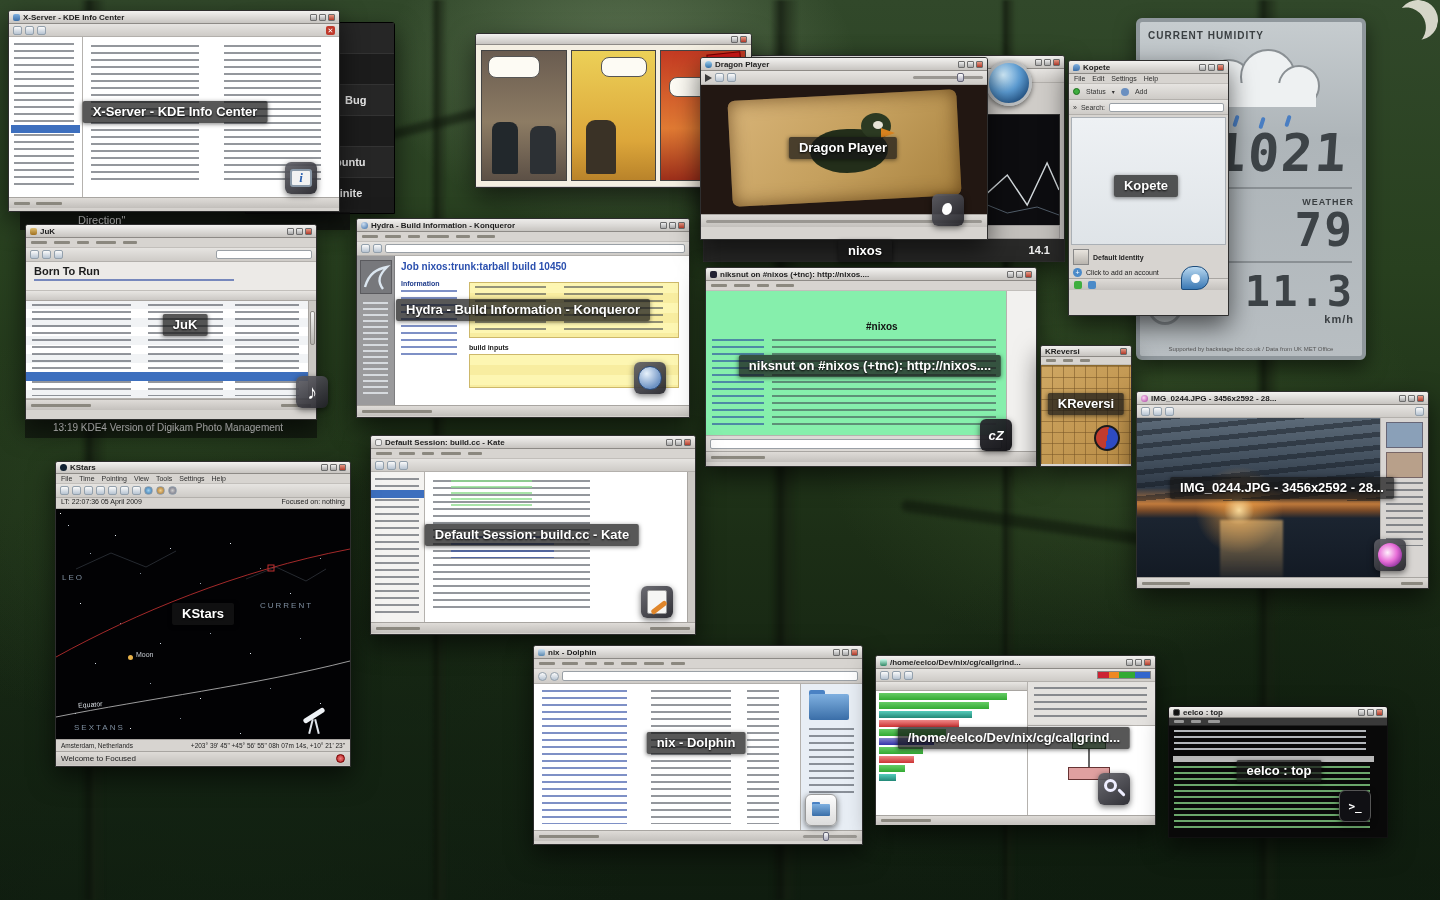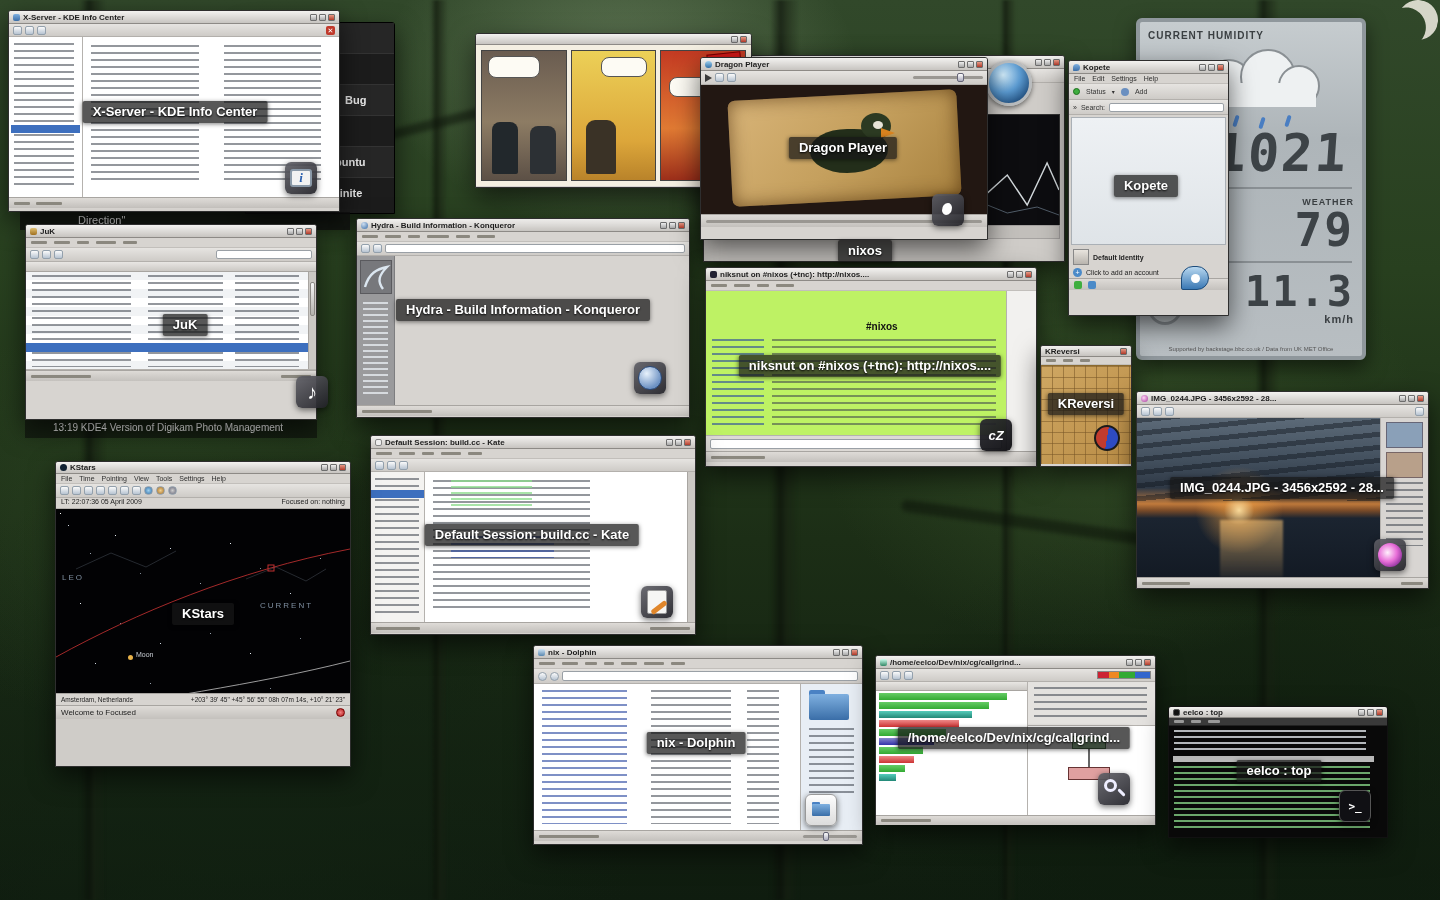--- a/index.html
+++ b/index.html
@@ -146,20 +146,23 @@
       <span class="tbi"></span>
   </div>
   <div style="position:absolute;left:282px;top:4px;width:46px;height:46px;border-radius:50%;border:3px solid #b9bcbe;background:radial-gradient(circle at 35% 30%,#d2ecfa 0%,#5b9ad0 45%,#2a5a8a 75%,#16375a 100%);box-shadow:0 2px 5px rgba(0,0,0,.5)"></div>
   <div style="position:absolute;left:4px;top:58px;right:4px;height:122px;background:#0d0d10;border:1px solid #333">
     <svg width="100%" height="100%" viewBox="0 0 352 120" preserveAspectRatio="none">
       <polyline points="0,85 20,80 40,90 60,70 80,95 100,60 120,88 140,50 160,92 180,40 200,86 220,55 240,95 260,35 280,78 300,60 320,90 340,48 352,75" fill="none" stroke="#e8eef2" stroke-width="1.4" opacity="0.9"></polyline>
       <polyline points="0,100 30,96 60,102 90,92 120,104 150,88 180,100 210,90 240,103 270,86 300,98 330,92 352,100" fill="none" stroke="#6f7f8f" stroke-width="1" opacity="0.7"></polyline>
     </svg>
   </div>
   <div style="position:absolute;left:4px;bottom:22px;right:4px;height:14px;background:#c2bfbb;border:1px solid #a5a2a0"></div>
+  <div style="position:absolute;left:0;bottom:0;right:0;height:22px;background:rgba(12,12,12,.85);display:flex;align-items:center;justify-content:flex-end;padding:0 14px">
+    <span style="color:#f2f2f2;font-size:11px;font-weight:bold">14.1</span>
+  </div>
 </div>
 
 <div class="win" style="left:700px;top:57px;width:288px;height:183px;z-index:12">
   <div class="tbar">
     <span class="ticon" style="background:linear-gradient(#9fd0ee,#2f6ea6);border-radius:50%"></span>
     <span class="ttext">Dragon Player</span>
     <span class="tbtns">
         <i></i>
         <i></i>
         <i class="cl"></i>
@@ -278,20 +281,24 @@
       <span class="mk" style="width:12px"></span>
       <span class="mk" style="width:20px"></span>
       <span class="mk" style="width:14px"></span>
     </div>
   <div class="toolb" style="height:14px">
     <span class="tbi"></span>
       <span class="tbi"></span>
       <span class="tbi"></span>
     <span style="margin-left:auto;width:96px;height:9px;background:#fff;border:1px solid #9aa0a6;border-radius:2px"></span>
   </div>
+  <div style="background:#eceae7;border-bottom:1px solid #c2bfbb;padding:3px 8px 4px">
+    <div style="font-size:11px;font-weight:bold;color:#1d1d1d">Born To Run</div>
+    <div class="skb" style="height:7px;width:200px;margin-top:2px"></div>
+  </div>
   <div style="position:relative;height:108px;background:repeating-linear-gradient(180deg,#ffffff 0 9px,#f1f3f5 9px 18px);border-bottom:1px solid #b5b2ae;overflow:hidden">
     <div style="position:absolute;left:0;right:0;top:0;height:10px;background:linear-gradient(#e8e6e3,#cbc8c4);border-bottom:1px solid #a8a5a1"></div>
     <div class="sk" style="position:absolute;left:6px;top:13px;width:34%;bottom:2px"></div>
     <div class="sk" style="position:absolute;left:42%;top:13px;width:26%;bottom:2px"></div>
     <div class="sk" style="position:absolute;left:72%;top:13px;width:22%;bottom:2px"></div>
     <div style="position:absolute;left:0;right:8px;top:81px;height:9px;background:#3d6fbe"></div>
     <div style="position:absolute;right:0;top:10px;bottom:0;width:8px;background:#cbc8c4;border-left:1px solid #a8a5a1">
       <span style="display:block;margin:10px 1px;height:34px;background:linear-gradient(#f6f6f6,#b5b2ae);border:1px solid #8d8a86;border-radius:2px"></span>
     </div>
   </div>
@@ -327,20 +334,31 @@
   </div>
   <div style="display:flex;height:149px">
     <div style="width:38px;background:#9a9a9c;border-right:1px solid #7d7d7f;position:relative">
       <div style="position:absolute;left:3px;top:4px;width:32px;height:34px;background:#77787c;border:1px solid #5a5a5e;overflow:hidden">
         <svg width="32" height="34">
             <path d="M4,26 C8,12 16,8 26,6 C18,14 16,20 22,28" fill="none" stroke="#dbe6f0" stroke-width="2.4"></path>
           </svg>
       </div>
       <div class="skw" style="position:absolute;left:6px;top:46px;right:6px;bottom:8px"></div>
     </div>
+    <div style="flex:1;background:#fff;position:relative;overflow:hidden;padding:5px 6px">
+      <div style="font-size:10px;font-weight:bold;color:#2a4fae">Job nixos:trunk:tarball build 10450</div>
+      <div style="position:absolute;left:6px;top:24px;font-size:7px;font-weight:bold;color:#1d3a8a">Information</div>
+      <div class="skb" style="position:absolute;left:6px;top:34px;width:56px;height:70px"></div>
+      <div style="position:absolute;left:74px;top:26px;right:10px;height:56px;background:repeating-linear-gradient(180deg,#fdf6b2 0 10px,#f8edA0 10px 20px);border:1px solid #cdb86a">
+        <div class="sk" style="position:absolute;left:5px;top:3px;width:34%;bottom:3px"></div>
+        <div class="sk" style="position:absolute;left:45%;top:3px;width:48%;bottom:3px"></div>
+      </div>
+      <div style="position:absolute;left:74px;top:88px;font-size:7px;font-weight:bold;color:#222">build inputs</div>
+      <div style="position:absolute;left:74px;top:98px;right:10px;height:34px;background:repeating-linear-gradient(180deg,#fdf6b2 0 10px,#f8edA0 10px 20px);border:1px solid #cdb86a"></div>
+    </div>
   </div>
   <div class="sbar">
       <span class="mk" style="width:70px"></span>
     </div>
 </div>
 
 <div class="win" style="left:705px;top:267px;width:332px;height:200px;z-index:12">
   <div class="tbar">
     <span class="ticon" style="background:#223;border-radius:2px"></span>
     <span class="ttext">niksnut on #nixos (+tnc): http://nixos....</span>
@@ -350,21 +368,21 @@
         <i class="cl"></i>
       </span>
   </div>
   <div class="mrow">
       <span class="mk"></span>
       <span class="mk"></span>
       <span class="mk" style="width:12px"></span>
       <span class="mk" style="width:18px"></span>
     </div>
   <div style="display:flex;height:160px">
-    <div style="flex:1;background:#bef264;position:relative;overflow:hidden">
+    <div style="flex:1;background:#86efac;position:relative;overflow:hidden">
       <div style="position:absolute;left:160px;top:30px;font-size:10px;font-weight:bold;color:#111">#nixos</div>
       <div class="skb" style="position:absolute;left:6px;top:48px;width:52px;bottom:26px"></div>
       <div class="sk" style="position:absolute;left:66px;top:48px;right:10px;bottom:26px"></div>
       <div style="position:absolute;left:0;right:0;bottom:0;height:16px;background:#dcd9d5;border-top:1px solid #b5b2ae;display:flex;align-items:center;gap:4px;padding:0 4px">
         <span style="flex:1;height:10px;background:#fff;border:1px solid #9aa0a6;border-radius:2px"></span>
       </div>
     </div>
     <div style="width:30px;background:#f2f1ef;border-left:1px solid #b5b2ae"></div>
   </div>
   <div class="sbar">
@@ -493,21 +511,21 @@
       <span class="tbi"></span>
       <span class="tbi"></span>
     <span class="tbi" style="background:radial-gradient(#9fd0ee,#2f6ea6);border-radius:50%"></span>
     <span class="tbi" style="background:radial-gradient(#f0d090,#a06a20);border-radius:50%"></span>
     <span class="tbi" style="background:radial-gradient(#ccc,#667);border-radius:50%"></span>
   </div>
   <div style="height:11px;display:flex;justify-content:space-between;padding:0 5px;font-size:7px;color:#222;background:#d7d4d0;border-bottom:1px solid #b5b2ae">
     <span>LT: 22:07:36  05 April 2009</span>
     <span>Focused on:  nothing</span>
   </div>
-  <div style="position:relative;height:184px;background:#020204;overflow:hidden">
+  <div style="position:relative;height:230px;background:#020204;overflow:hidden">
     <div style="position:absolute;left:4px;top:4px;width:1px;height:1px;background:#fff;box-shadow:
       8px 12px #cfd8e2,30px 40px #98a2ae,55px 22px #e8eef4,80px 60px #7e8894,110px 35px #cfd8e2,140px 70px #98a2ae,170px 30px #e8eef4,200px 55px #7e8894,230px 80px #cfd8e2,260px 45px #98a2ae,20px 90px #e8eef4,60px 110px #7e8894,100px 130px #cfd8e2,150px 120px #98a2ae,190px 140px #e8eef4,240px 125px #7e8894,35px 150px #cfd8e2,90px 170px #98a2ae,140px 185px #e8eef4,210px 175px #7e8894,260px 190px #cfd8e2,15px 200px #98a2ae,70px 215px #e8eef4,120px 205px #7e8894,180px 220px #cfd8e2,250px 215px #98a2ae"></div>
     <svg width="294" height="230" style="position:absolute;left:0;top:0">
       <path d="M0,148 C80,104 180,62 294,40" fill="none" stroke="#c03030" stroke-width="1" opacity="0.85"></path>
       <path d="M0,208 C90,190 200,176 294,152" fill="none" stroke="#cfcfcf" stroke-width="1" opacity="0.75"></path>
       <polyline points="20,60 55,44 90,58 120,42" fill="none" stroke="#5a6470" stroke-width="0.8" opacity="0.5"></polyline>
       <polyline points="190,70 220,58 250,72 270,60" fill="none" stroke="#5a6470" stroke-width="0.8" opacity="0.5"></polyline>
       <rect x="212" y="56" width="6" height="6" fill="none" stroke="#c03030" stroke-width="1"></rect>
     </svg>
     <span style="position:absolute;left:6px;top:64px;font-size:8px;letter-spacing:2px;color:#7f8fa0">LEO</span>

